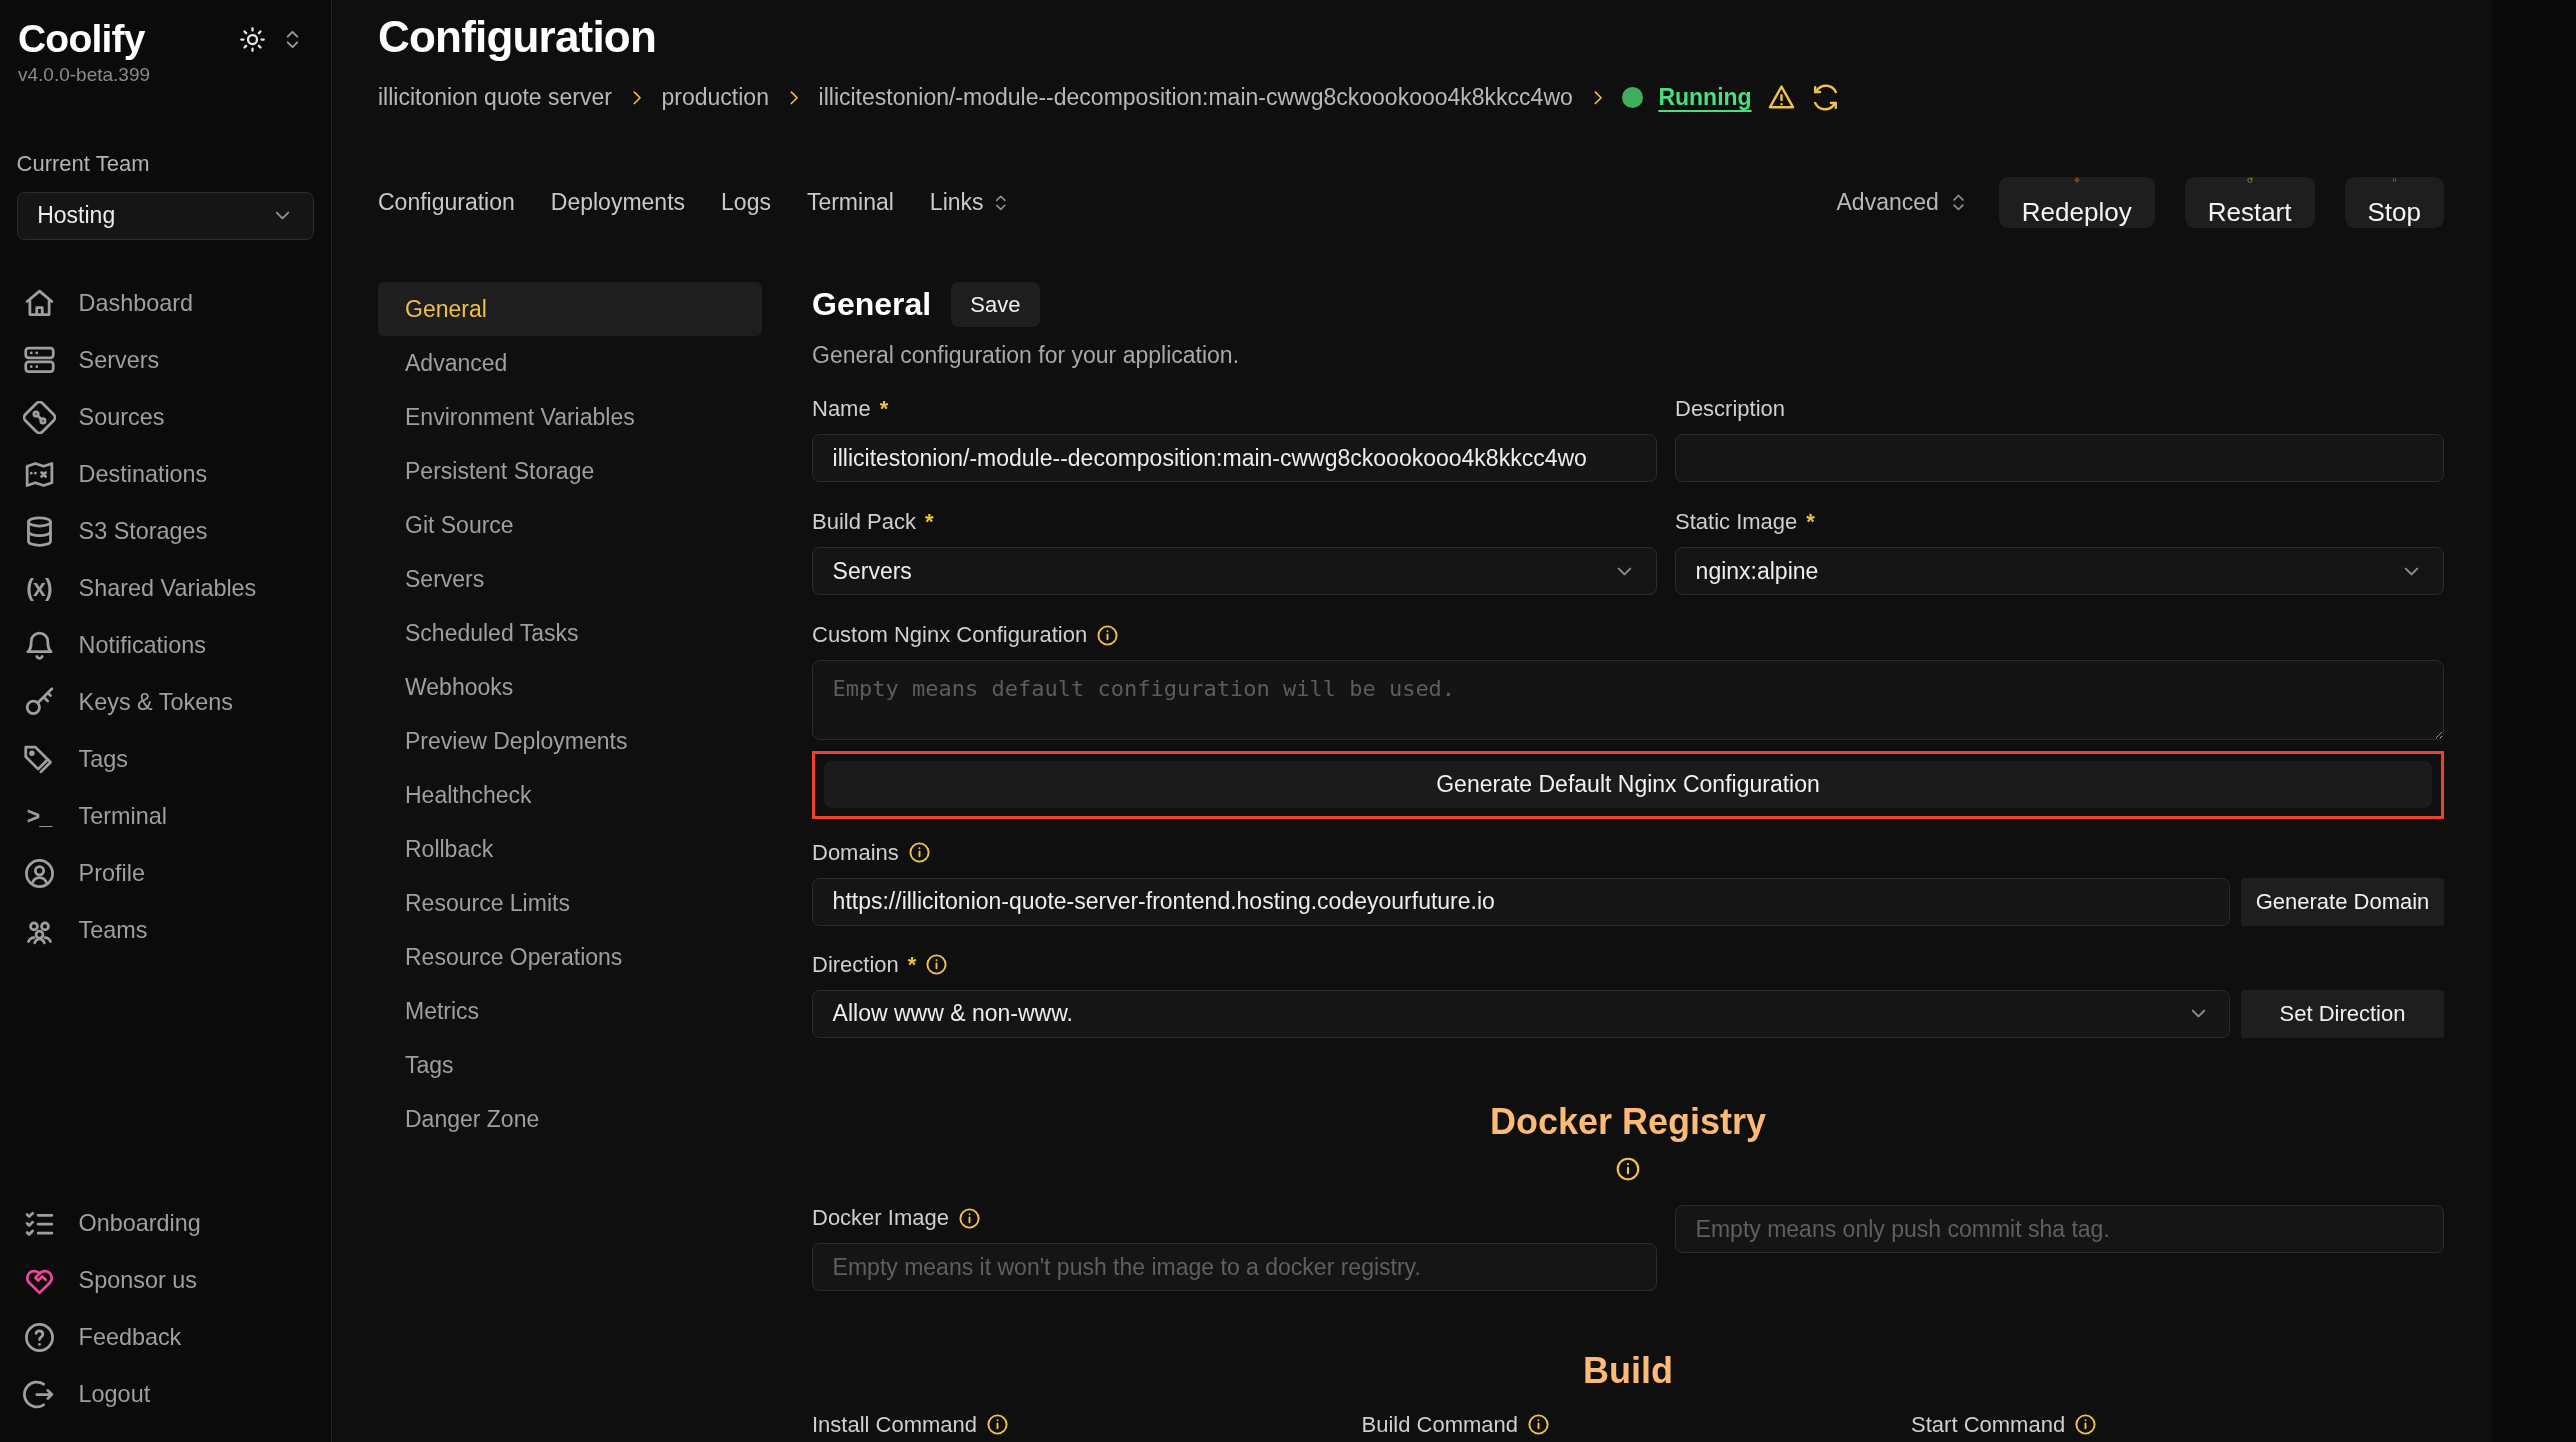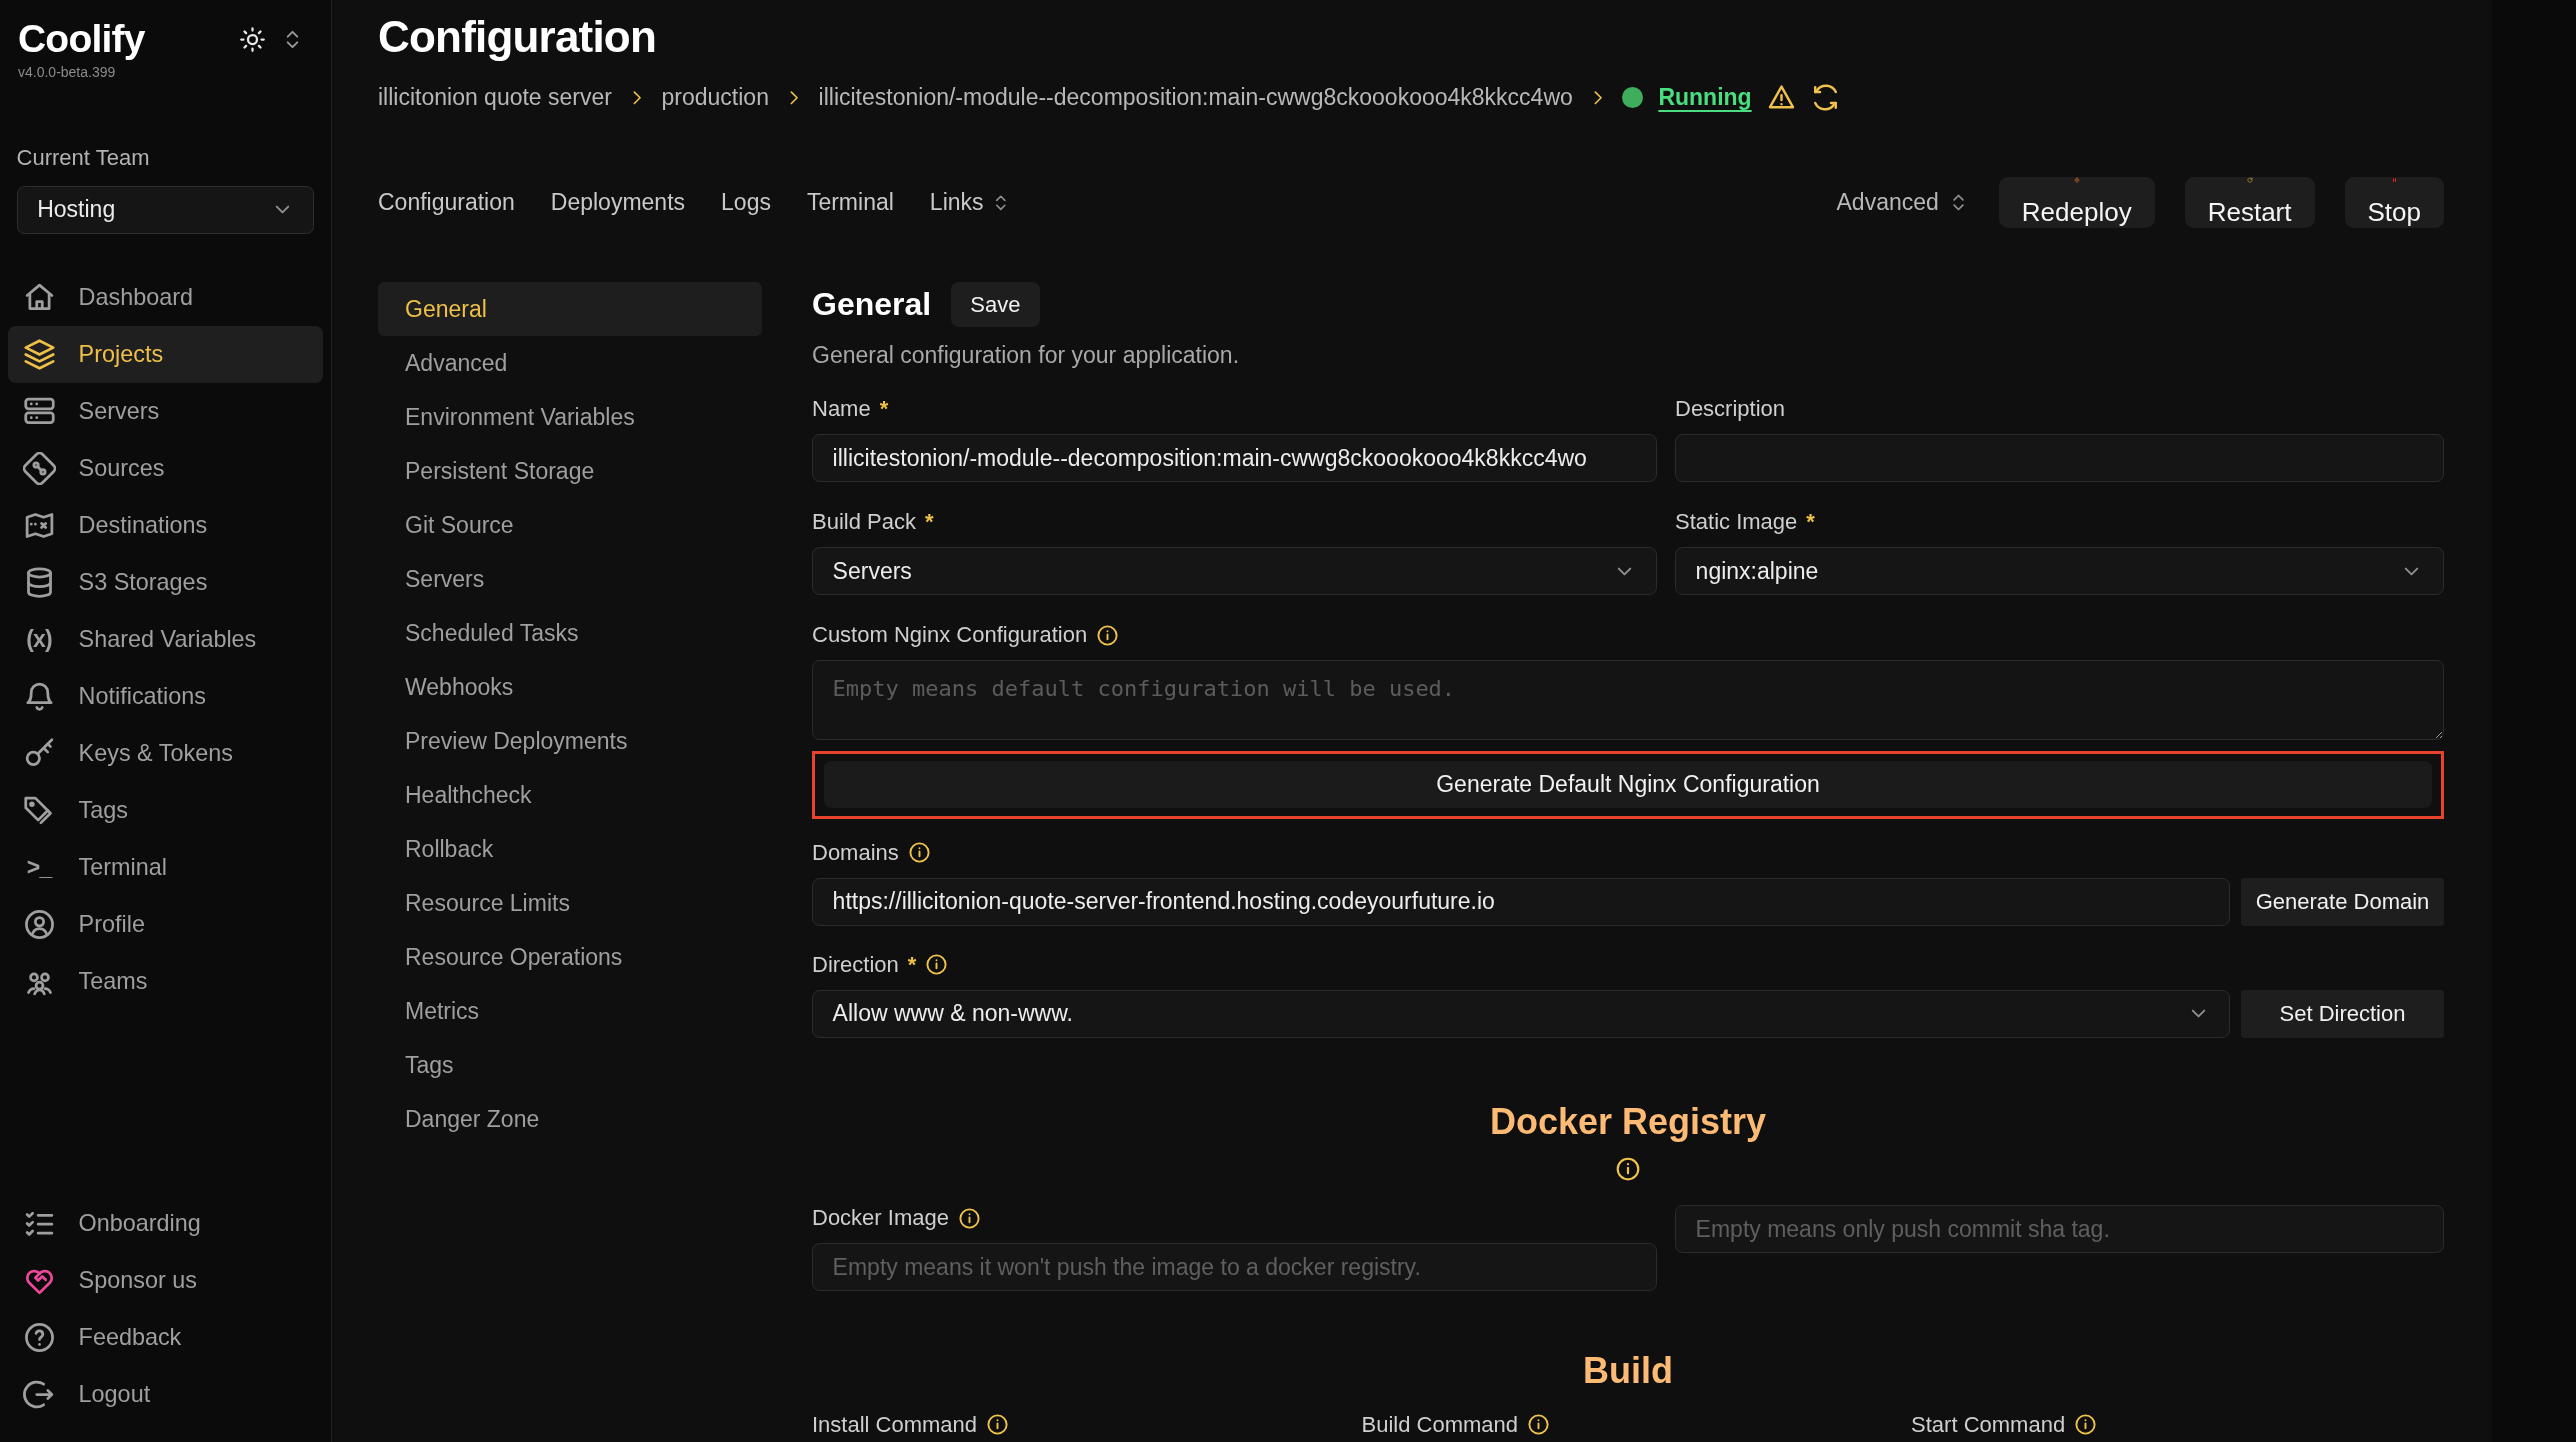--- a/index.html
+++ b/index.html
@@ -6,21 +6,21 @@
   html,body { width:2576px; height:1443px; background:#0a0a0a; overflow:hidden;
     font-family:"Liberation Sans", sans-serif; color:#d4d4d4; }
   .app { display:flex; width:2492px; height:1443px; }
 
   
   .sidebar { width:332px; flex-shrink:0; background:#0b0b0b; border-right:1.5px solid #232323;
     display:flex; flex-direction:column; padding-top:16.6px; }
   .logo-row { display:flex; align-items:flex-start; justify-content:space-between; padding:0 27px 0 18px; }
   .logo { font-size:39px; font-weight:bold; color:#ffffff; letter-spacing:-0.8px; }
   .theme-controls { display:flex; align-items:center; gap:15px; margin-top:9px; color:#e8e8e8; }
-  .version { padding-left:18px; margin-top:3px; font-size:14px; color:#8a8a8a; }
+  .version { padding-left:18px; margin-top:3px; font-size:19px; color:#8a8a8a; }
   .team-label { padding-left:16.6px; margin-top:65px; font-size:22px; color:#b3b3b3; }
   .team-select { margin:15px 16.6px 0 16.6px; height:48px; background:#151515; border:1.5px solid #2e2e2e;
     border-radius:7.6px; display:flex; align-items:center; justify-content:space-between;
     padding:0 19.6px; font-size:23px; color:#ececec; cursor:pointer; }
   .side-nav { margin-top:35px; display:flex; flex-direction:column; }
   .side-item { height:57px; margin:0 7.6px; border-radius:7.6px; display:flex; align-items:center;
     gap:23px; padding-left:15px; font-size:23.4px; color:#9f9f9f; cursor:pointer; white-space:nowrap; }
   .side-item svg, .side-item .glyph { flex-shrink:0; }
   .side-item.active { background:#1f1f1f; color:#efc048; }
   .glyph { width:33px; font-size:23px; font-weight:bold; text-align:center; letter-spacing:-0.8px; }
@@ -121,28 +121,20 @@
     </div>
 
     <nav class="side-nav">
       <div class="side-item">
         <svg class="ico" width="33" height="33" viewBox="0 0 24 24">
             <path d="M3 10.5 12 3l9 7.5"></path>
             <path d="M5 9.5V20h14V9.5"></path>
             <path d="M10 20v-5h4v5"></path>
           </svg>
         <span>Dashboard</span>
-      </div>
-      <div class="side-item active">
-        <svg class="ico" width="33" height="33" viewBox="0 0 24 24">
-            <path d="M12 2 2 7l10 5 10-5-10-5z"></path>
-            <path d="M2 12l10 5 10-5"></path>
-            <path d="M2 17l10 5 10-5"></path>
-          </svg>
-        <span>Projects</span>
       </div>
       <div class="side-item">
         <svg class="ico" width="33" height="33" viewBox="0 0 24 24">
             <rect x="2" y="3" width="20" height="7" rx="2"></rect>
             <rect x="2" y="13" width="20" height="7" rx="2"></rect>
             <path d="M6 6.5h.01M10 6.5h.01M6 16.5h.01M10 16.5h.01"></path>
           </svg>
         <span>Servers</span>
       </div>
       <div class="side-item">

